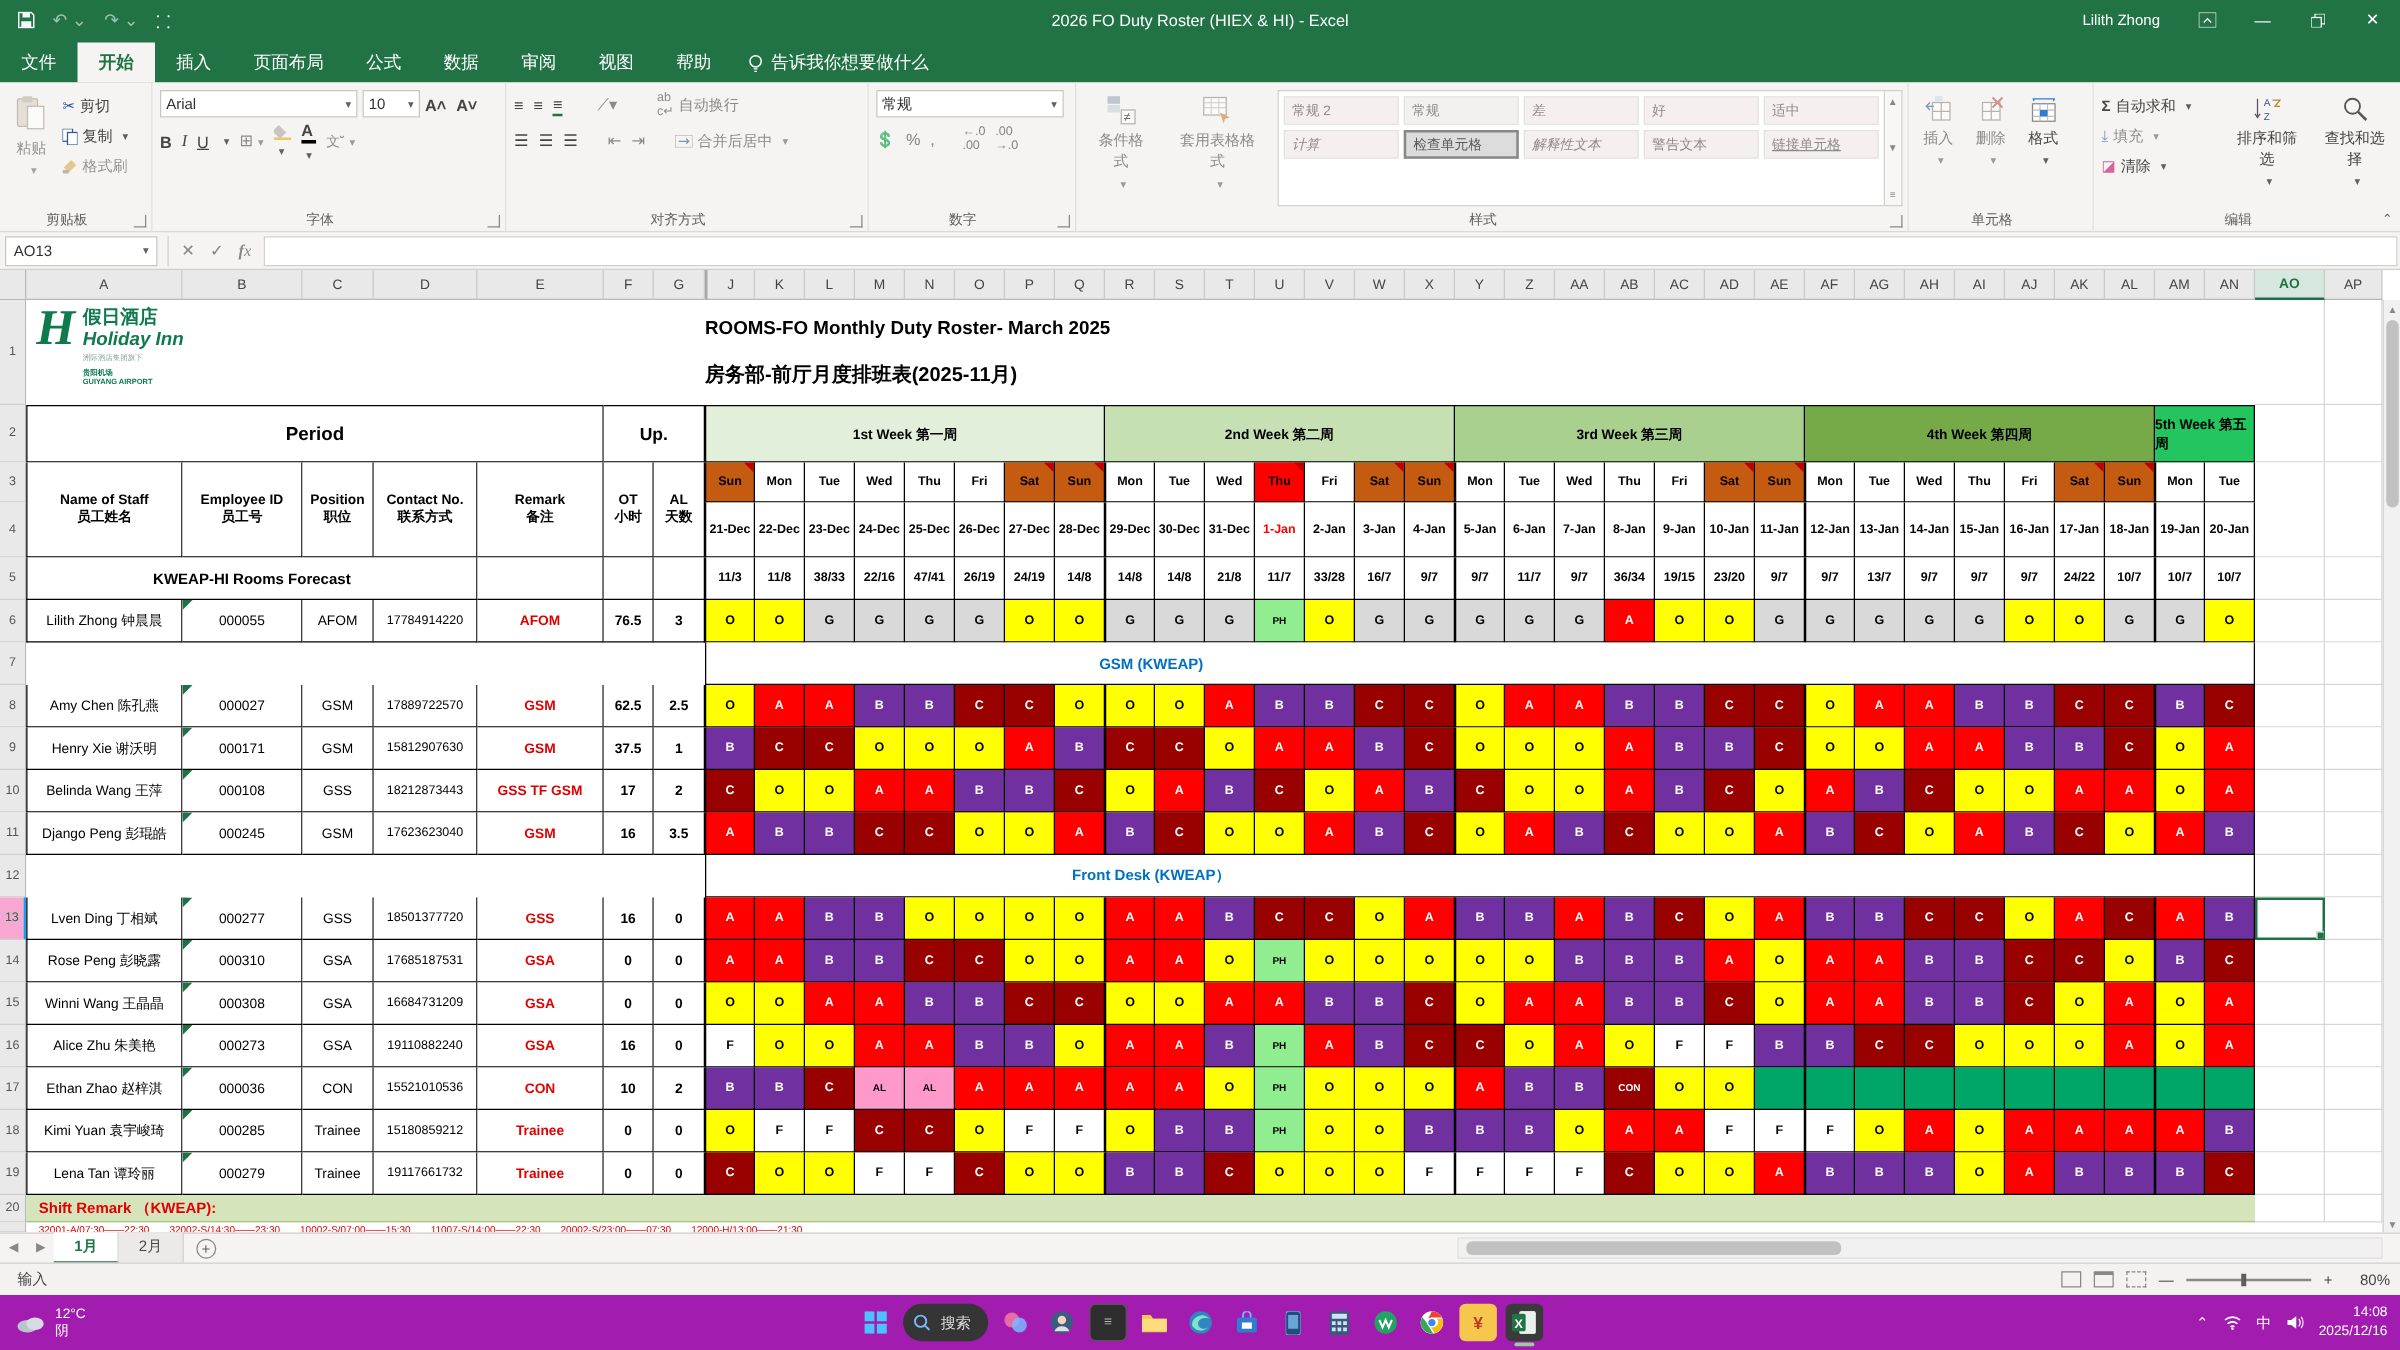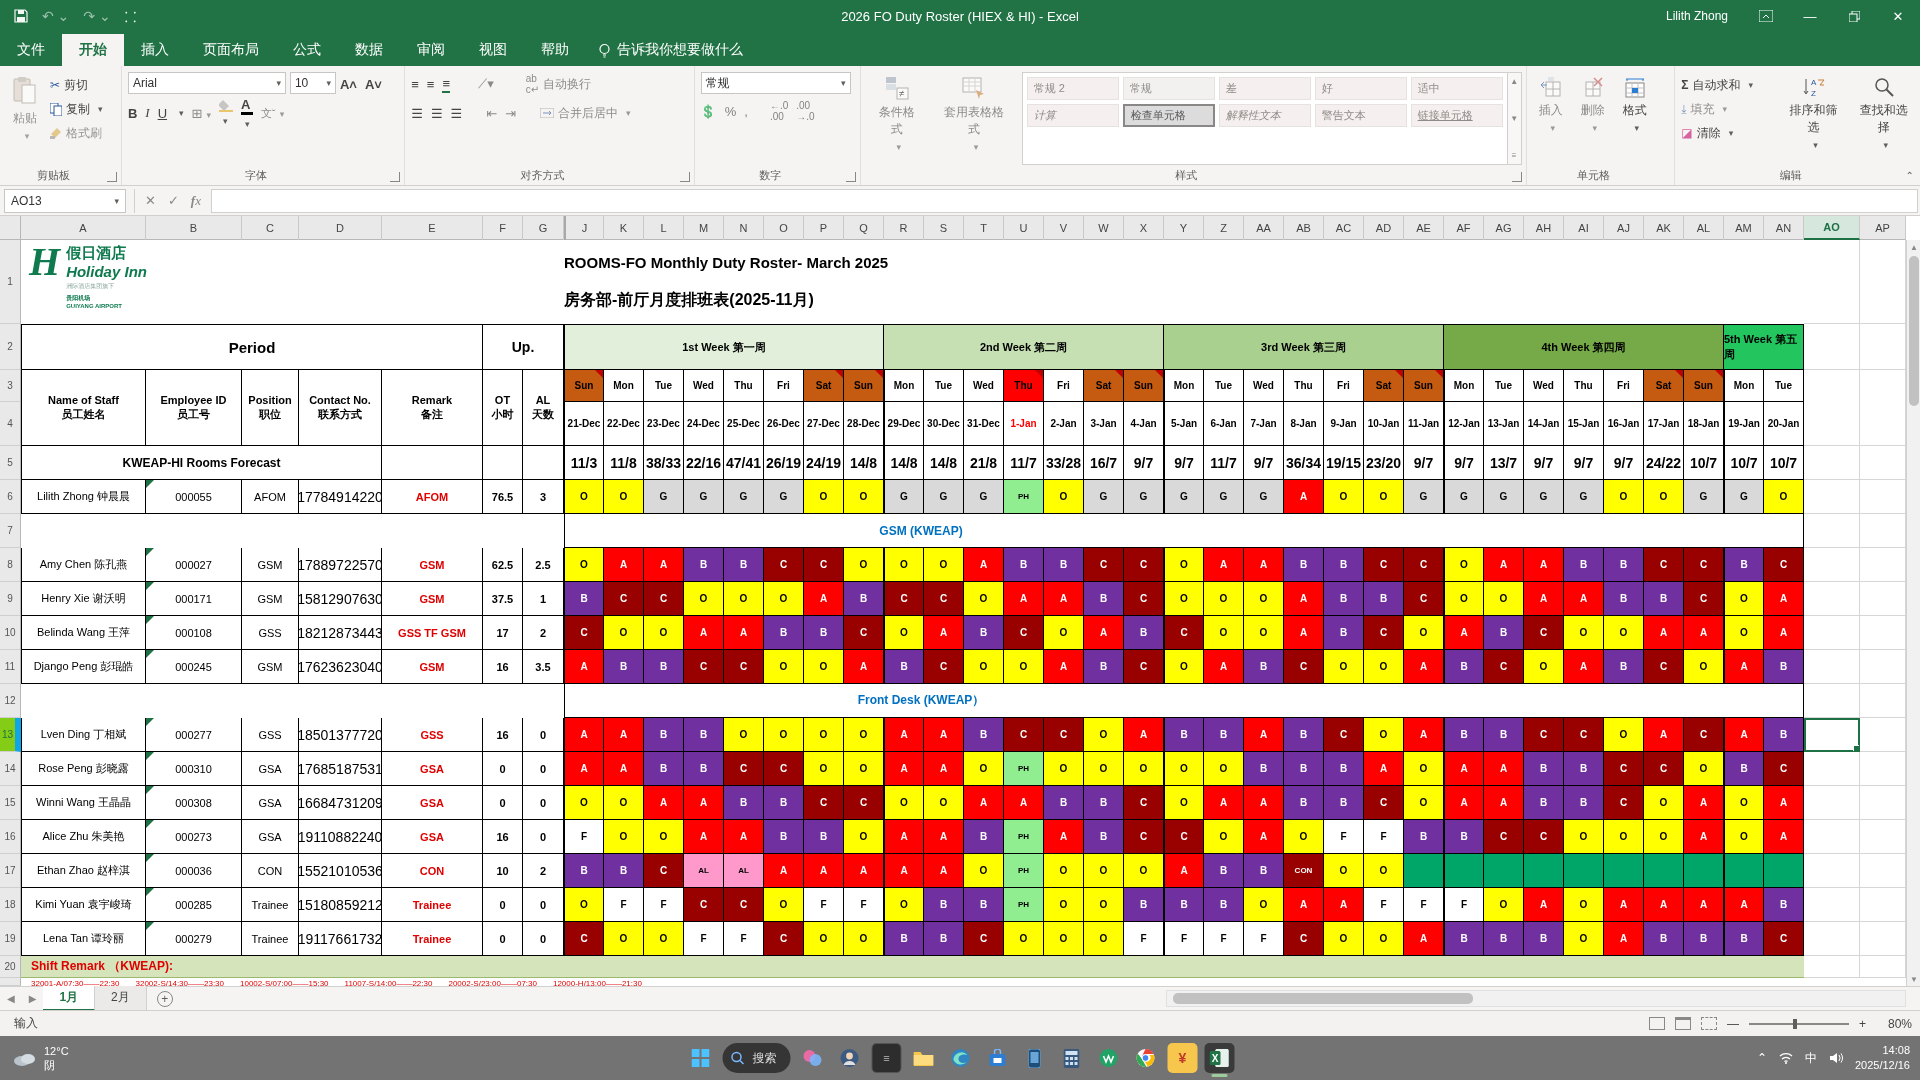--- a/index.html
+++ b/index.html
@@ -53,28 +53,28 @@
   .finput { flex:1; height:24px; background:#fff; border:1px solid #d2d0ce; margin-right:2px; }
 
   
   .colhead { position:absolute; top:216px; left:0; width:1906px; height:24px; display:flex; background:#e9e9e9; border-bottom:1px solid #b7b7b7; }
   .ch { height:24px; border-right:1px solid #c9c9c9; display:flex; align-items:center; justify-content:center; font-size:11px; color:#444; cursor:pointer; }
   .corner { width:21px; background:#e9e9e9; border-right:1px solid #b7b7b7; }
   .chsel { background:#d6e8dd; color:#1e7145; font-weight:bold; border-bottom:2px solid #1e7145; }
   .gridwrap { position:absolute; top:240px; left:0; width:1906px; height:746px; overflow:hidden; background:#fff; }
   .grow { display:flex; }
   .rh { width:21px; background:#e9e9e9; border-right:1px solid #b7b7b7; border-bottom:1px solid #cfcfcf; color:#555; font-size:10px; display:flex; align-items:center; justify-content:center; cursor:pointer; }
-  .rhsel { background:#84cc16; color:#1e7145; font-weight:normal; border-right:6px solid #0ea5e9; }
+  .rhsel { background:#f9a8d4; color:#1e7145; font-weight:normal; border-right:2px solid #0ea5e9; }
   .cell { position:relative; display:flex; align-items:center; justify-content:center; overflow:hidden; background:#fff; }
   .bk { border-right:1px solid #000; border-bottom:1px solid #000; }
   .bl { border-left:1px solid #000; }
   .bt { border-top:1px solid #000; }
   .gl { border-right:1px solid #d6d6d6; border-bottom:1px solid #d6d6d6; }
   .b  { font-weight:bold; }
-  .t10 { font-size:14px; } .t11 { font-size:11px; } .t12 { font-size:12px; }
+  .t10 { font-size:10px; } .t11 { font-size:11px; } .t12 { font-size:12px; }
   .red { color:#e00000; font-weight:bold; }
   .wk { font-size:11px; font-weight:bold; }
   .day { font-size:10px; font-weight:bold; }
   .dt { font-size:10px; font-weight:bold; }
   .sh { font-size:10px; font-weight:bold; }
   .gtri::before { content:""; position:absolute; top:0; left:0; border:4px solid transparent; border-top-color:#1e7145; border-left-color:#1e7145; }
   .rtri::after { content:""; position:absolute; top:0; right:0; border:4px solid transparent; border-top-color:#c00000; border-right-color:#c00000; }
   .hdr2 { flex-direction:column; line-height:1.25; font-size:11px; font-weight:bold; text-align:center; }
   .r1left { width:543px; position:relative; background:#fff; }
   .r1right { width:1240px; display:flex; align-items:center; background:#fff; }
@@ -104,21 +104,21 @@
   .statusbar { position:absolute; top:1010px; left:0; right:0; height:26px; background:#f3f2f1; border-top:1px solid #d2d0ce; display:flex; align-items:center; font-size:12px; color:#444; }
   .stleft { padding-left:14px; }
   .stright { position:absolute; right:8px; display:flex; align-items:center; gap:10px; }
   .viewico { width:16px; height:13px; border:1px solid #8a8886; display:inline-block; }
   .viewico.v2 { border-top-width:3px; } .viewico.v3 { border-style:dashed; }
   .zoomtrack { width:100px; height:2px; background:#8a8886; position:relative; }
   .zoomthumb { position:absolute; left:44px; top:-4px; width:4px; height:10px; background:#605e5c; }
   .zoomlvl { width:36px; text-align:right; }
 
   
-  .taskbar { position:absolute; top:1036px; left:0; right:0; height:44px; background:#737373; display:flex; align-items:center; color:#fff; }
+  .taskbar { position:absolute; top:1036px; left:0; right:0; height:44px; background:#a21caf; display:flex; align-items:center; color:#fff; }
   .weather { display:flex; align-items:center; gap:8px; padding-left:12px; width:220px; }
   .wtxt { font-size:11px; line-height:1.3; }
   .centericons { position:absolute; left:50%; transform:translateX(-50%); display:flex; align-items:center; gap:7px; }
   .tkicon { width:30px; height:30px; border-radius:5px; display:flex; align-items:center; justify-content:center; font-size:15px; font-weight:bold; cursor:pointer; position:relative; }
   .tkicon.active { background:#3a3a3a; }
   .tkicon.active::after { content:""; position:absolute; bottom:-4px; left:7px; right:7px; height:3px; border-radius:2px; background:#9ccc9c; }
   .searchpill { height:30px; background:#353535; border-radius:15px; display:flex; align-items:center; gap:8px; padding:0 14px 0 8px; font-size:12px; color:#ddd; cursor:pointer; }
   .tray { position:absolute; right:10px; display:flex; align-items:center; gap:12px; font-size:12px; }
   .clockbox { text-align:right; font-size:11px; line-height:1.35; }
   svg { display:block; }

